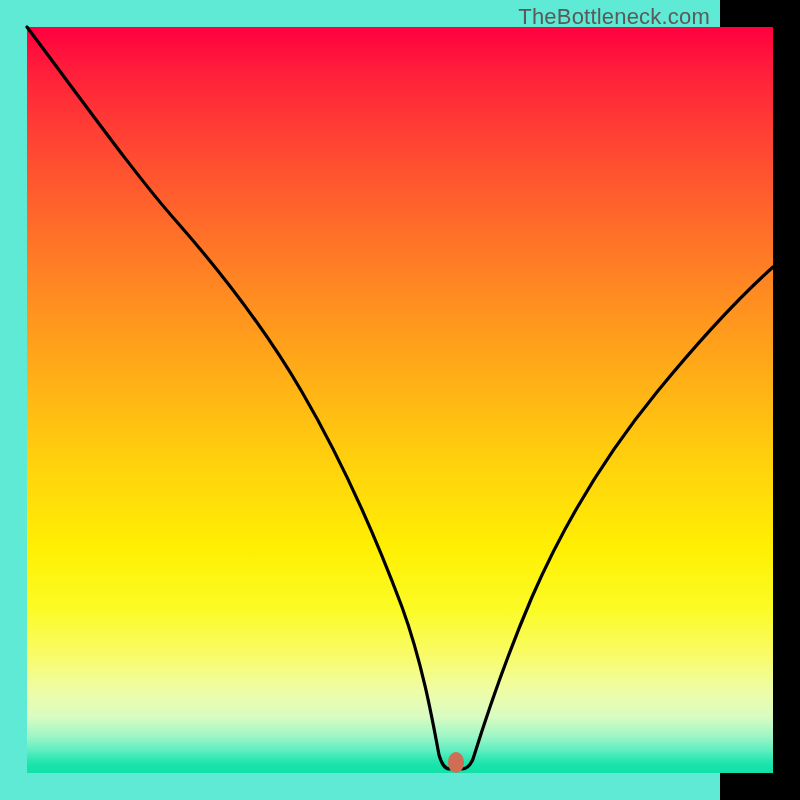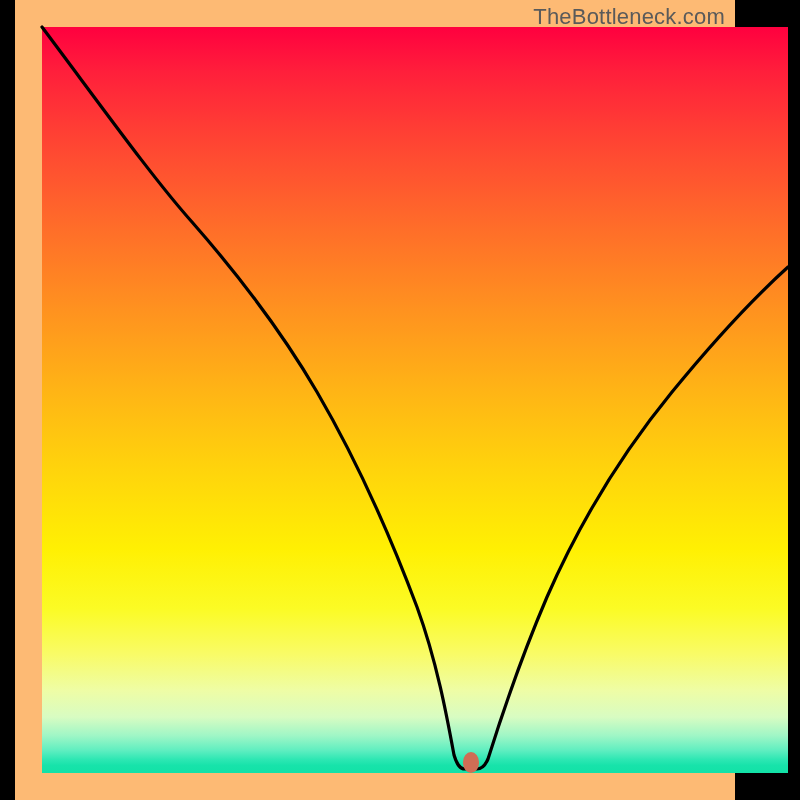--- a/index.html
+++ b/index.html
@@ -6,25 +6,25 @@
     margin: 0;
     padding: 0;
     width: 800px;
     height: 800px;
     background: #000;
     overflow: hidden;
     font-family: Arial, Helvetica, sans-serif;
   }
   .frame {
     position: absolute;
-    left: 15px;
+    left: 0;
     top: 0;
     width: 720px;
     height: 800px;
-    background: #fdba74;
+    background: #5eead4;
   }
   .plot {
     position: absolute;
     left: 27px;
     top: 27px;
     width: 746px;
     height: 746px;
     
     background: linear-gradient(
       to bottom,

